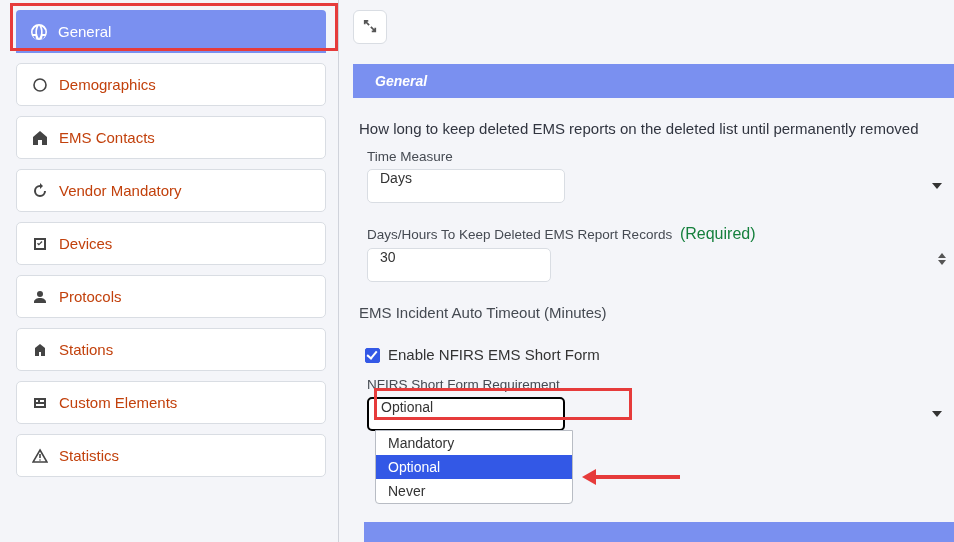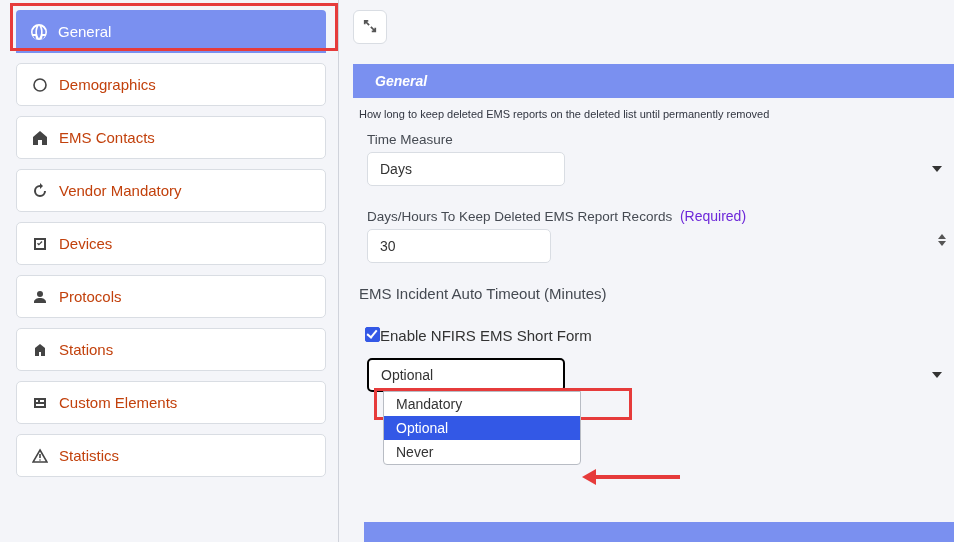--- a/index.html
+++ b/index.html
@@ -32,44 +32,44 @@
   .icon svg{width:16px;height:16px;fill:#444}
   .icon-unfilled svg{fill:none;stroke:#444;stroke-width:1.6}
 
   .content{flex:1;border-left:1px solid #d0d3db;padding:10px 0 0 14px;display:flex;flex-direction:column;min-width:0}
   .expand{width:34px;height:34px;border-radius:6px;background:#fff;border:1px solid var(--border);
     display:flex;align-items:center;justify-content:center;cursor:pointer;margin-bottom:20px}
   .expand svg{width:14px;height:14px;stroke:#555;stroke-width:2;fill:none}
 
   .panel-hd{height:34px;background:var(--blue);color:#fff;font-weight:700;font-style:italic;
     display:flex;align-items:center;padding:0 22px;margin-bottom:10px}
-  .desc{font-size:11px;color:#313540;margin:0 0 8px 6px}
+  .desc{font-size:15px;color:#313540;margin:12px 0 8px 6px}
 
   .field{margin:4px 0 18px 14px}
   .label{font-size:13.5px;color:#454a52;margin-bottom:5px}
-  .label .req{font-size:14px;color:#6d28d9;margin-left:4px}
+  .label .req{font-size:16px;color:#15803d;margin-left:4px}
   .control{position:relative}
   .select, .spin{
     width:198px;height:34px;border:1px solid var(--border);border-radius:5px;background:#fff;
-    padding:0 30px 0 12px;display:flex;align-items:center;font-size:14px;color:#333;cursor:pointer;
+    padding:0 30px 0 12px;display:flex;font-size:14px;color:#333;cursor:pointer;
   }
   .select .caret{position:absolute;right:12px;top:14px}
   .caret{width:0;height:0;border-left:5px solid transparent;border-right:5px solid transparent;border-top:6px solid #333}
   .spin{width:184px}
   .spin .spinner{position:absolute;right:8px;top:5px;display:flex;flex-direction:column;gap:2px}
   .spin .spinner span{width:0;height:0;border-left:4px solid transparent;border-right:4px solid transparent}
   .spin .spinner .up{border-bottom:5px solid #555}
   .spin .spinner .dn{border-top:5px solid #555}
 
-  .chk-row{display:flex;align-items:flex-start;margin:2px 0 14px 12px}
+  .chk-row{display:flex;align-items:flex-end;gap:8px;margin:2px 0 14px 12px}
   .chk{width:15px;height:15px;border:1.5px solid var(--hl);border-radius:2px;background:var(--hl);position:relative}
   .chk::after{content:"";position:absolute;left:3px;top:0;width:4px;height:8px;border:solid #fff;border-width:0 2px 2px 0;transform:rotate(40deg)}
   .chk-label{font-size:15px;color:#333}
 
-  .dropdown{position:absolute;top:33px;left:16px;width:198px;background:#fff;border:1px solid #b8bcc4;border-radius:0 0 4px 4px;z-index:5;overflow:hidden}
+  .dropdown{position:absolute;top:33px;left:8px;width:198px;background:#fff;border:1px solid #b8bcc4;border-radius:0 0 4px 4px;z-index:5;overflow:hidden}
   .opt{padding:4px 12px;font-size:14px;color:#333;cursor:pointer}
   .opt.sel{background:var(--hl);color:#fff}
 
   .bottom-band{position:absolute;left:364px;right:0;bottom:0;height:20px;background:var(--blue)}
 
   
   .hl-box{position:absolute;border:3.5px solid var(--red);pointer-events:none}
   .hl-1{left:10px;top:3px;width:328px;height:48px}
   .hl-2{left:374px;top:388px;width:258px;height:32px}
   
@@ -212,20 +212,21 @@
     <div class="field" style="margin-left:6px">
       <div class="label" style="font-size:15px">EMS Incident Auto Timeout (Minutes)</div>
     </div>
 
     <div class="chk-row">
       <span class="chk"></span>
       <span class="chk-label">Enable NFIRS EMS Short Form</span>
     </div>
 
     <div class="field" style="margin-top:0">
+      <div class="label">NFIRS Short Form Requirement</div>
       <div class="control">
         <div class="select open-outline">
           <span>Optional</span>
           <span class="caret"></span>
         </div>
         <div class="dropdown">
           <div class="opt">Mandatory</div>
           <div class="opt sel">Optional</div>
           <div class="opt">Never</div>
         </div>

